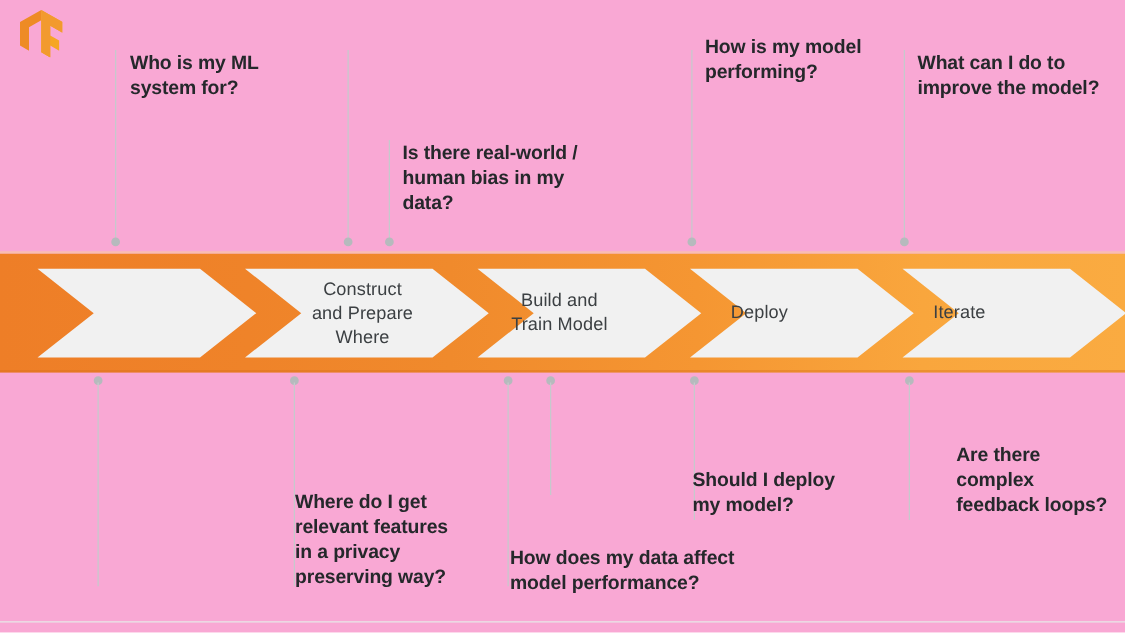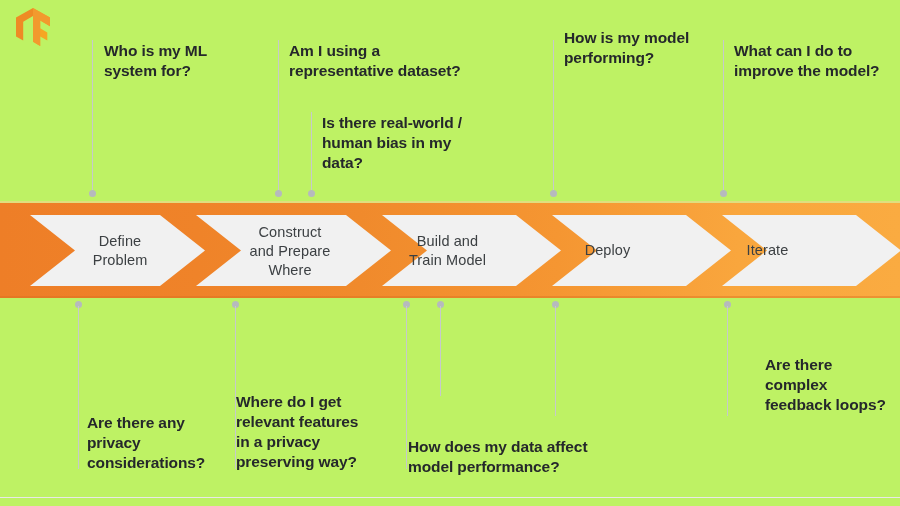--- a/index.html
+++ b/index.html
@@ -14,21 +14,21 @@
     overflow: hidden;
     font-family: "Liberation Sans", sans-serif;
     -webkit-font-smoothing: antialiased;
   }
 
   #canvas {
     position: absolute;
     left: 0; top: 0;
     width: 900px;
     height: 506px;
-    background: #bef264;
+    background: #f9a8d4;
   }
 
   
   .tf-logo {
     position: absolute;
     left: 16px;
     top: 8px;
     width: 34px;
     height: 38px;
   }
@@ -142,22 +142,20 @@
   <div class="dot" style="left:308px; top:190px;"></div>
 
   <div class="connector" style="left:553px; top:40px;  height:152px;"></div>
   <div class="dot" style="left:550px; top:190px;"></div>
 
   <div class="connector" style="left:723px; top:40px;  height:152px;"></div>
   <div class="dot" style="left:720px; top:190px;"></div>
 
   <div class="qtext" style="left:104px; top:41px; width:180px;">Who is my ML
 system for?</div>
-  <div class="qtext" style="left:289px; top:41px; width:210px;">Am I using a
-representative dataset?</div>
   <div class="qtext" style="left:322px; top:113px; width:185px;">Is there real-world /
 human bias in my
 data?</div>
   <div class="qtext" style="left:564px; top:28px; width:170px;">How is my model
 performing?</div>
   <div class="qtext" style="left:734px; top:41px; width:180px;">What can I do to
 improve the model?</div>
 
   <div class="band-top-edge"></div>
   <div class="band"></div>
@@ -169,22 +167,20 @@
 
     <polygon points="196,12 346,12 391,47.5 346,83 196,83 241,47.5" fill="#f1f1f1"></polygon>
 
     <polygon points="382,12 516,12 561,47.5 516,83 382,83 427,47.5" fill="#f1f1f1"></polygon>
 
     <polygon points="552,12 686,12 731,47.5 686,83 552,83 597,47.5" fill="#f1f1f1"></polygon>
 
     <polygon points="722,12 856,12 901,47.5 856,83 722,83 767,47.5" fill="#f1f1f1"></polygon>
   </svg>
 
-  <div class="chev-label" style="left:60px;  top:232px; width:120px;">Define
-Problem</div>
   <div class="chev-label" style="left:225px; top:223px; width:130px;">Construct
 and Prepare
 Where</div>
   <div class="chev-label" style="left:385px; top:232px; width:125px;">Build and
 Train Model</div>
   <div class="chev-label" style="left:705px; top:241px; width:125px;">Iterate</div>
   <div class="chev-label" style="left:545px; top:241px; width:125px;">Deploy</div>
 
   <div class="dot" style="left:75px;  top:301px;"></div>
   <div class="connector" style="left:78px;  top:306px; height:163px;"></div>
@@ -197,28 +193,27 @@
 
   <div class="dot" style="left:437px; top:301px;"></div>
   <div class="connector" style="left:440px; top:306px; height:90px;"></div>
 
   <div class="dot" style="left:552px; top:301px;"></div>
   <div class="connector" style="left:555px; top:306px; height:110px;"></div>
 
   <div class="dot" style="left:724px; top:301px;"></div>
   <div class="connector" style="left:727px; top:306px; height:110px;"></div>
 
-  <div class="qtext" style="left:87px;  top:413px; width:150px;">Are there any
-privacy
-considerations?</div>
   <div class="qtext" style="left:408px; top:437px; width:215px;">How does my data affect
 model performance?</div>
   <div class="qtext" style="left:236px; top:392px; width:165px;">Where do I get
 relevant features
 in a privacy
 preserving way?</div>
+  <div class="qtext" style="left:554px; top:375px; width:165px;">Should I deploy
+my model?</div>
   <div class="qtext" style="left:727px; top:355px; width:160px;margin-left:38px;">Are there
 complex
 feedback loops?</div>
 
   <div class="footer-rule"></div>
 
 </div>
 
 </body></html>

